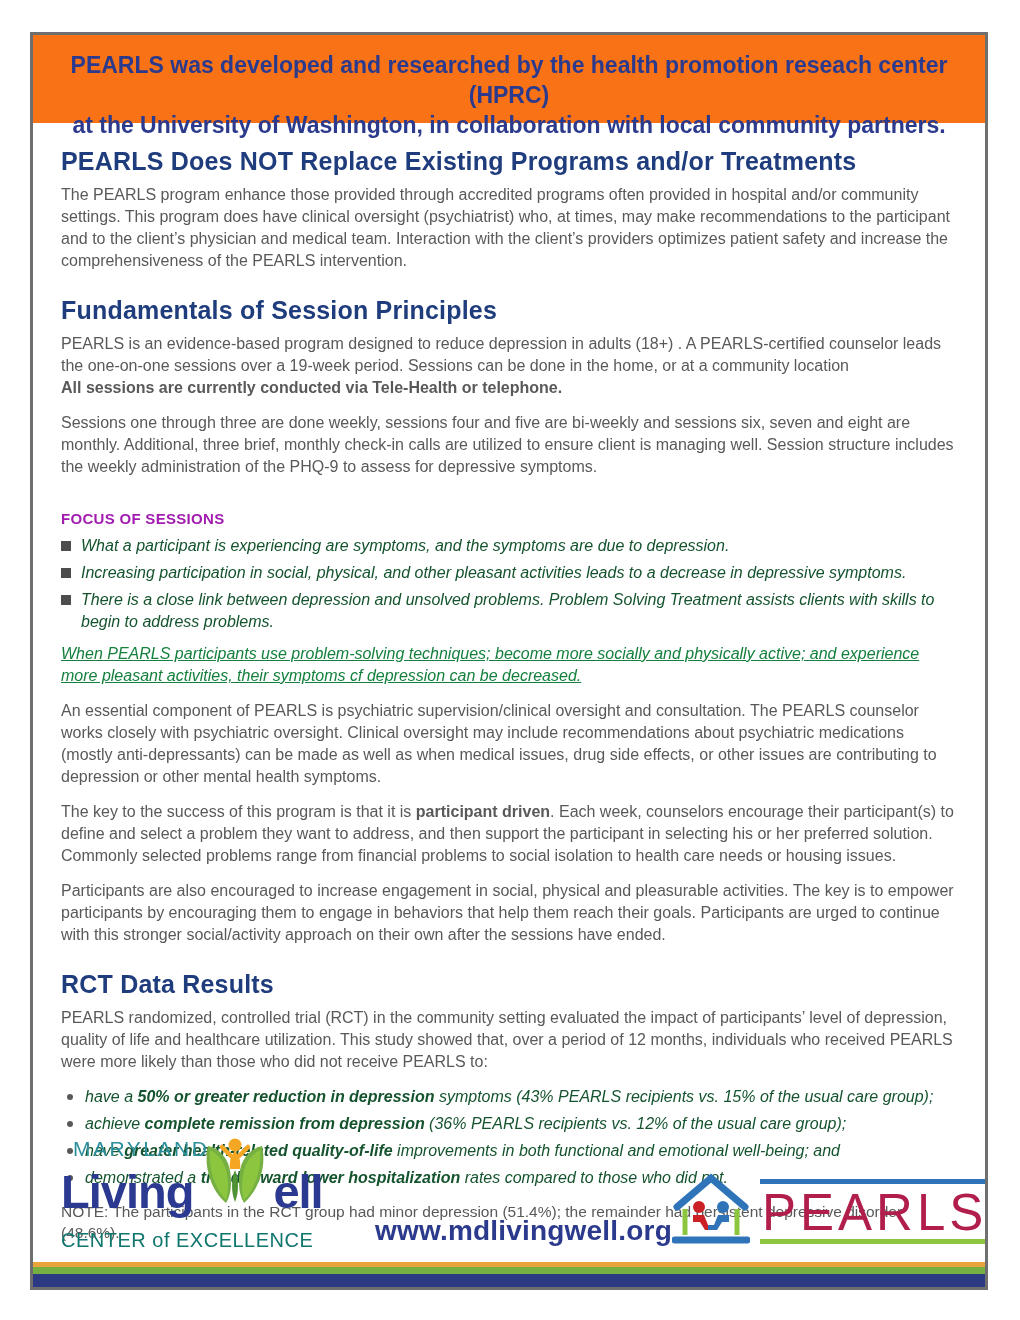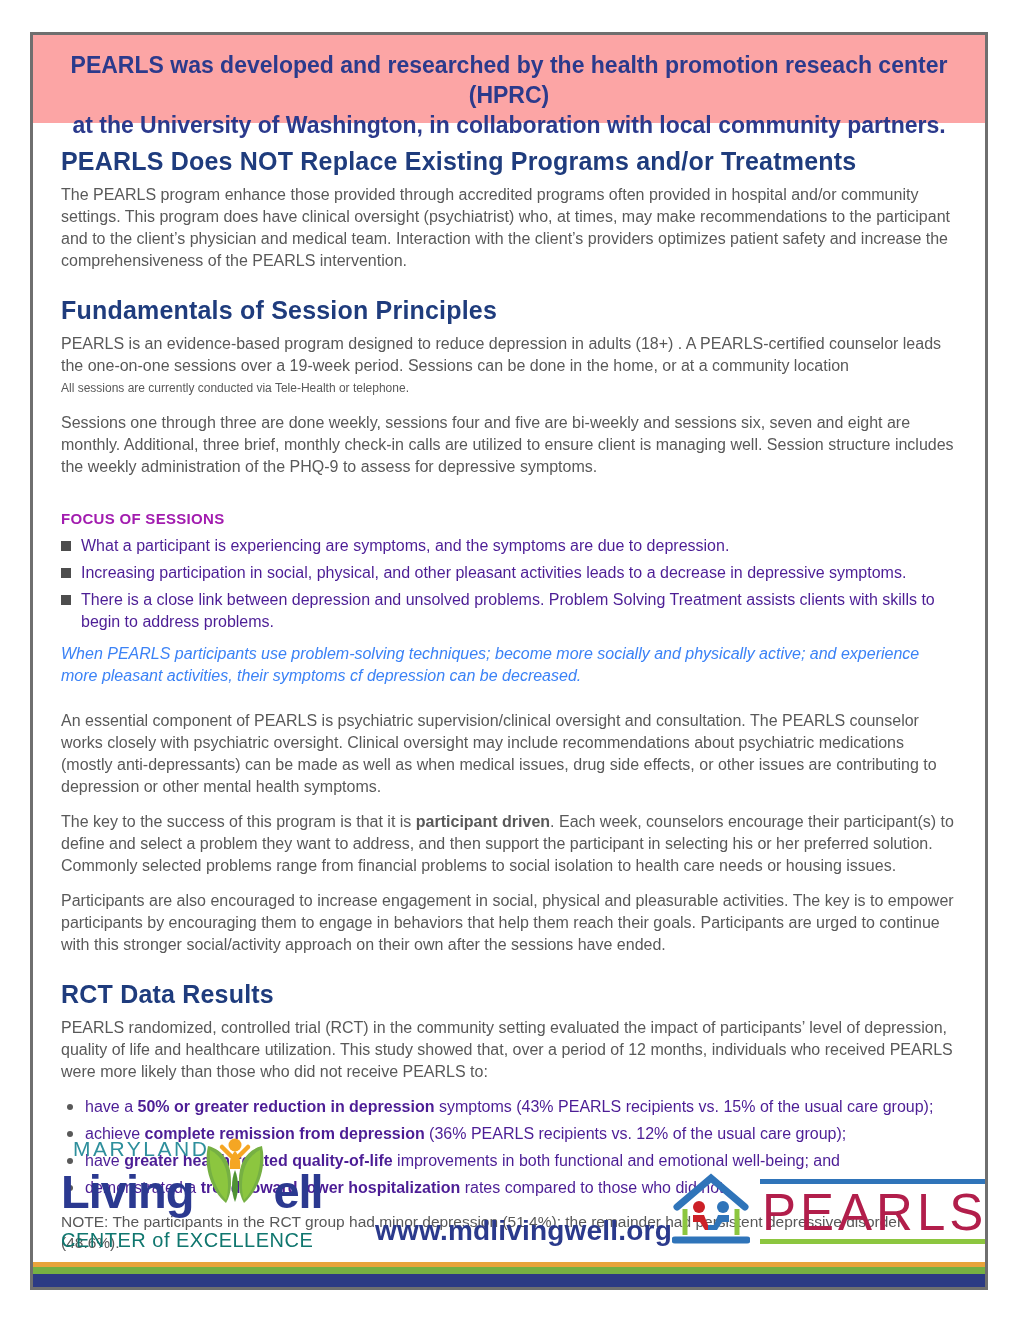--- a/index.html
+++ b/index.html
@@ -13,21 +13,21 @@
   .page-frame {
     position: absolute;
     left: 30px; top: 32px;
     width: 958px; height: 1258px;
     border: 3px solid #6f6f6f;
     background: #ffffff;
     overflow: hidden;
   }
   
   .banner {
-    background: #fca5a5;
+    background: #f97316;
     height: 88px;
     padding: 15px 12px 0 12px;
     text-align: center;
   }
   .banner-line {
     color: #2b3a8c;
     font-weight: bold;
     font-size: 23px;
     line-height: 30px;
   }
@@ -41,22 +41,22 @@
     letter-spacing: 0.2px;
   }
   .body-text {
     color: #595959;
     font-size: 16px;
     line-height: 22px;
     margin: 0 0 13px 0;
   }
   .bold-line {
     color: #595959;
-    font-weight: normal;
-    font-size: 12px;
+    font-weight: bold;
+    font-size: 16px;
     line-height: 22px;
     margin: -13px 0 13px 0;
   }
   .sub-heading {
     color: #a21caf;
     font-size: 15px;
     font-weight: bold;
     letter-spacing: 0.3px;
     margin: 32px 0 8px 0;
   }
@@ -72,30 +72,32 @@
     margin: 6px 10px 0 0;
   }
   .round-bullet {
     flex: none;
     width: 6px; height: 6px;
     border-radius: 50%;
     background: #595959;
     margin: 8px 12px 0 6px;
   }
   .bullet-text {
-    color: #4c1d95;
-    font-size: 16px;
-    line-height: 22px;
+    color: #14532d;
+    font-size: 16px;
+    line-height: 22px;
+    font-style: italic;
   }
   .italic-note {
-    color: #3b82f6;
+    color: #15803d;
     font-style: italic;
     font-size: 16px;
     line-height: 22px;
-    margin: 10px 0 23px 0;
+    margin: 10px 0 13px 0;
+    text-decoration: underline;
   }
   .note-text {
     color: #595959;
     font-size: 15.5px;
     line-height: 21px;
     margin: 12px 0 0 0;
   }
   .bold { font-weight: bold; }
   
   .footer {

